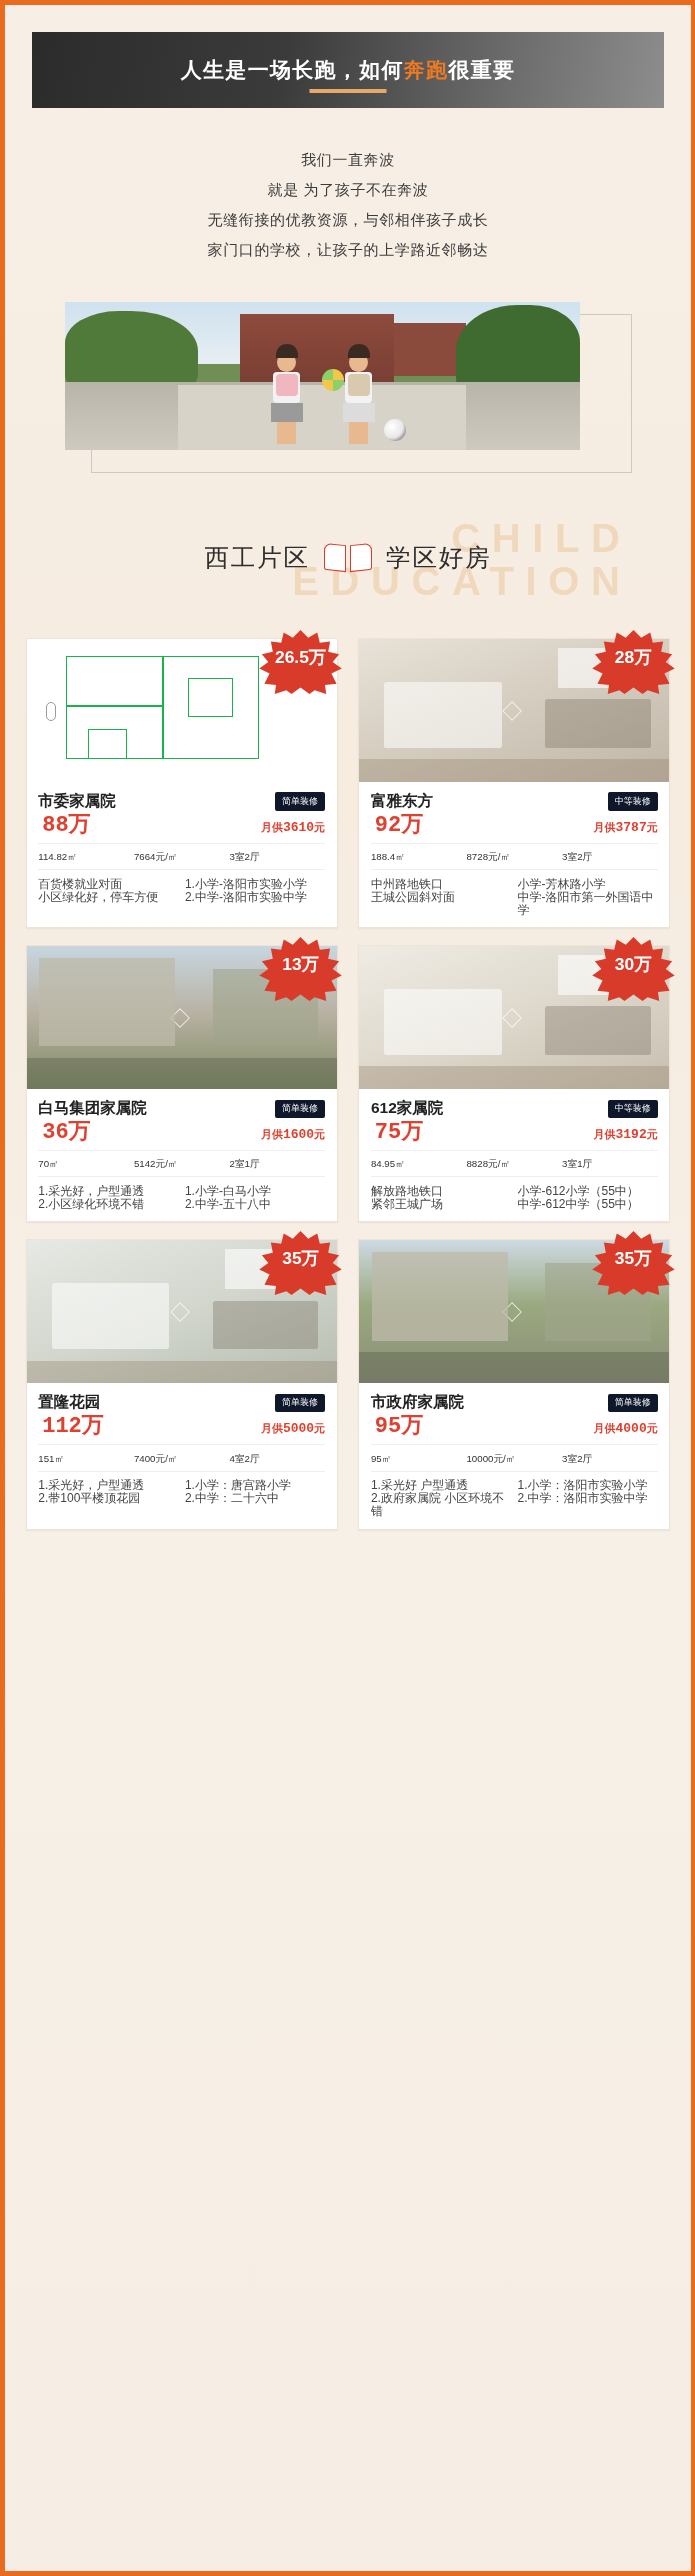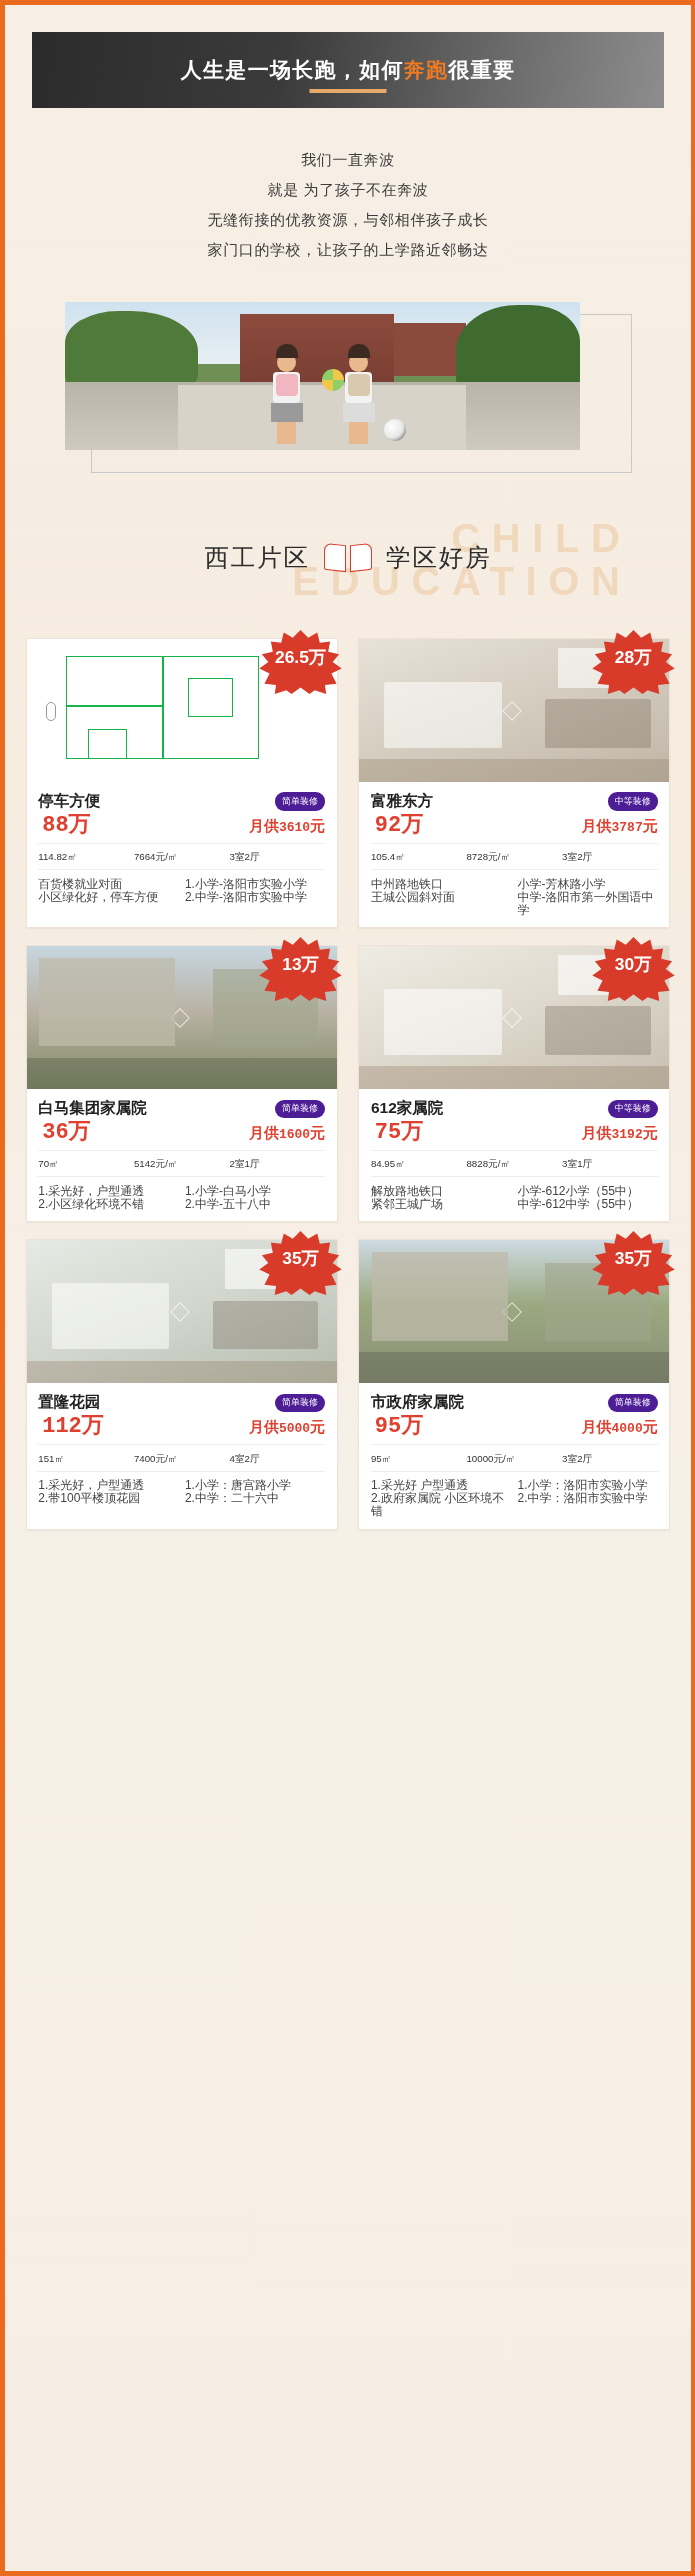--- a/index.html
+++ b/index.html
@@ -225,33 +225,33 @@
   .burst .b-label { font-size: 11.6px; display:block; letter-spacing:0.6px;}
   .burst .b-value { font-size: 17.4px; font-weight: bold; display:block; margin-top:4.5px;}
 
   .card-body { padding: 9px 11.6px 10.3px 11.6px; }
   .row-title {
     display: flex; align-items: center; justify-content: space-between;
     margin-bottom: 2.6px;
   }
   .name { font-size: 15.5px; font-weight: bold; color: #222; }
   .tag {
-    font-size: 9px; color: #fff; background: #4c1d95;
-    padding: 2.6px 7px; border-radius: 9px; white-space: nowrap;
+    font-size: 9px; color: #fff; background: #0f172a;
+    padding: 2.6px 7px; border-radius: 2px; white-space: nowrap;
   }
   .row-price {
     display: flex; align-items: baseline; justify-content: space-between;
     margin: 2.6px 0 6.4px 0;
     font-family: Liberation Mono, monospace;
   }
   .total-wrap { display: flex; align-items: baseline; gap: 3.9px; }
   .total-label { font-size: 8.4px; color: #888; }
   .total { font-size: 22px; color: #e0402f; font-weight: bold; line-height: 1; }
   .monthly { font-size: 13px; color: #e0402f; font-weight: bold; }
-  .monthly .unit { font-size: 15px; }
+  .monthly .unit { font-size: 11px; }
 
   .specs {
     display: grid; grid-template-columns: 1fr 1fr 1fr;
     border-top: 0.6px solid #eee; border-bottom: 0.6px solid #eee;
     padding: 5.2px 0;
   }
   .spec .k { font-size: 7.7px; color: #9a9a9a; margin-bottom: 1.9px; }
   .spec .v { font-size: 9.7px; color: #333; }
 
   .extras {
@@ -345,21 +345,21 @@
       <svg viewBox="0 0 132 100" preserveAspectRatio="none" aria-hidden="true">
         <polygon points="66,0 78,12 92,4 96,20 112,18 109,34 126,38 116,50 130,60 114,68 122,84 104,86 106,100 88,94 80,100 66,90 52,100 44,94 26,100 28,86 10,84 18,68 2,60 16,50 6,38 23,34 20,18 36,20 40,4 54,12" fill="#d93b2b"></polygon>
       </svg>
       <div class="b-txt">
         <span class="b-label"></span>
         <span class="b-value">26.5万</span>
       </div>
     </div>
     <div class="card-body">
       <div class="row-title">
-        <span class="name">停车方便</span>
+        <span class="name">市委家属院</span>
         <span class="tag">简单装修</span>
       </div>
       <div class="row-price">
         <span class="total-wrap">
           <span class="total-label"></span>
           <span class="total">88万</span>
         </span>
         <span class="monthly"><span class="unit">月供</span>3610<span class="unit">元</span></span>
       </div>
       <div class="specs">
@@ -420,21 +420,21 @@
       <div class="row-price">
         <span class="total-wrap">
           <span class="total-label"></span>
           <span class="total">92万</span>
         </span>
         <span class="monthly"><span class="unit">月供</span>3787<span class="unit">元</span></span>
       </div>
       <div class="specs">
         <div class="spec">
           <div class="k"></div>
-          <div class="v">105.4㎡</div>
+          <div class="v">188.4㎡</div>
         </div>
         <div class="spec">
           <div class="k"></div>
           <div class="v">8728元/㎡</div>
         </div>
         <div class="spec">
           <div class="k"></div>
           <div class="v">3室2厅</div>
         </div>
       </div>

